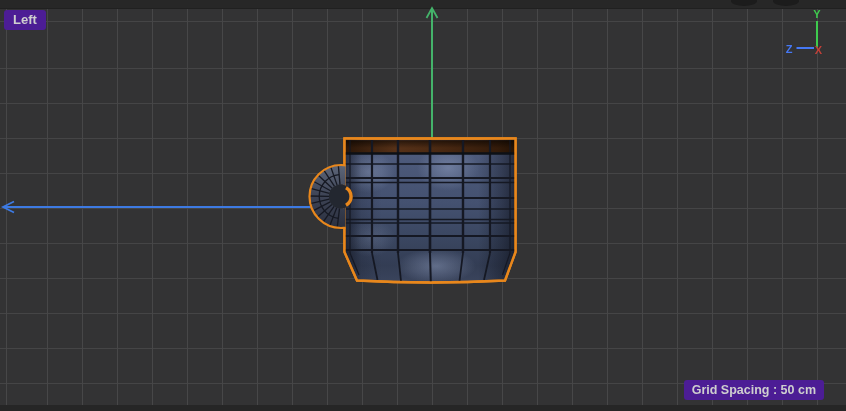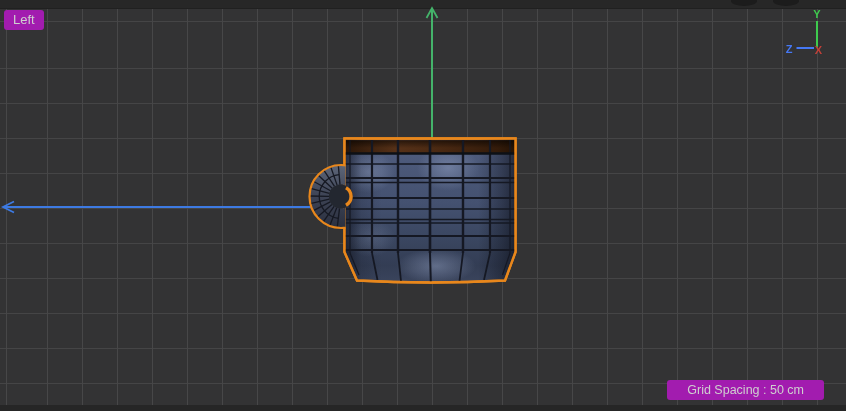--- a/index.html
+++ b/index.html
@@ -10,24 +10,24 @@
     background-image:
       repeating-linear-gradient(to right, transparent 0px, transparent 34px, #474748 34px, #474748 35px),
       repeating-linear-gradient(to bottom, transparent 0px, transparent 34px, #454546 34px, #454546 35px);
     background-position:13px 0px, 0px 26px;}
   .top-edge{position:absolute;left:0;top:0;width:846px;height:8px;background:#272727;
     border-bottom:1px solid #202020;z-index:2;}
   .bottom-edge{position:absolute;left:0;bottom:0;width:846px;height:6px;background:#262626;z-index:2;}
   .edge-icon{position:absolute;top:-4px;width:26px;height:10px;border-radius:50%;background:#1c1c1c;}
   .edge-icon.i1{left:731px;} .edge-icon.i2{left:773px;}
   .scene-svg{position:absolute;left:0;top:0;z-index:3;}
-  .hud{position:absolute;z-index:5;background:#a21caf;color:#cfcfcf;border-radius:3px;
-    padding:2px 9px;font-size:13px;line-height:16px;white-space:nowrap;}
+  .hud{position:absolute;z-index:5;background:#4c1d95;color:#cfcfcf;border-radius:3px;
+    padding:2px 9px;font-size:13px;line-height:16px;white-space:nowrap;font-weight:bold;}
   .view-label{left:4px;top:10px;}
-  .grid-spacing{right:22px;top:380px;font-size:12.5px;padding:2px 20px;margin-left:8px;}
+  .grid-spacing{right:22px;top:380px;font-size:12.5px;padding:2px 8px;margin-left:8px;}
   text.gizmo{font-family:"Liberation Sans",sans-serif;font-size:11px;font-weight:bold;}
 </style>
 </head>
 <body>
 
 <div class="viewport">
   <div class="grid"></div>
   <div class="top-edge">
     <div class="edge-icon i1"></div>
     <div class="edge-icon i2"></div>

